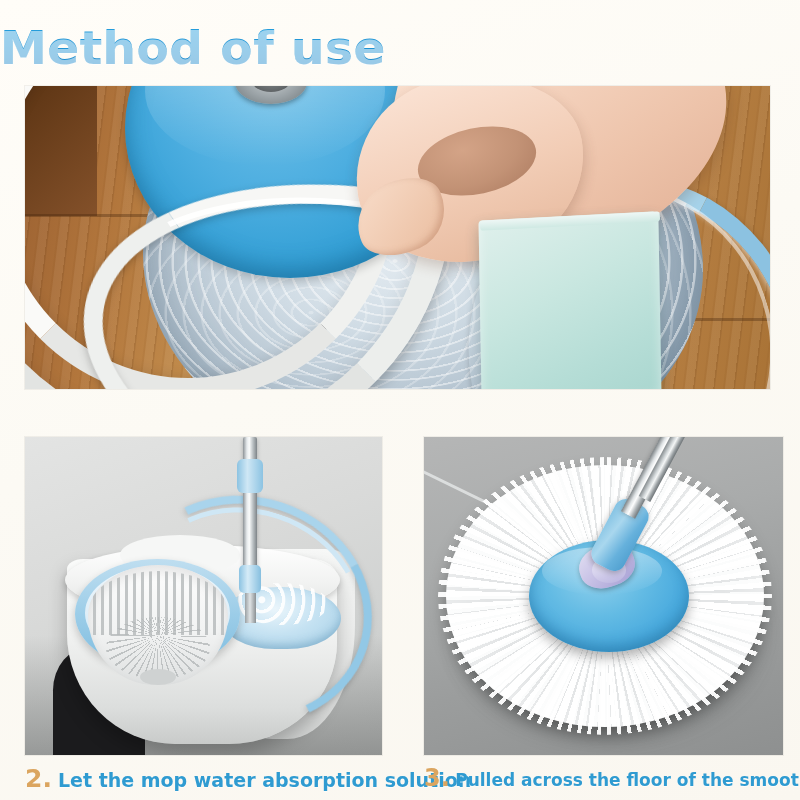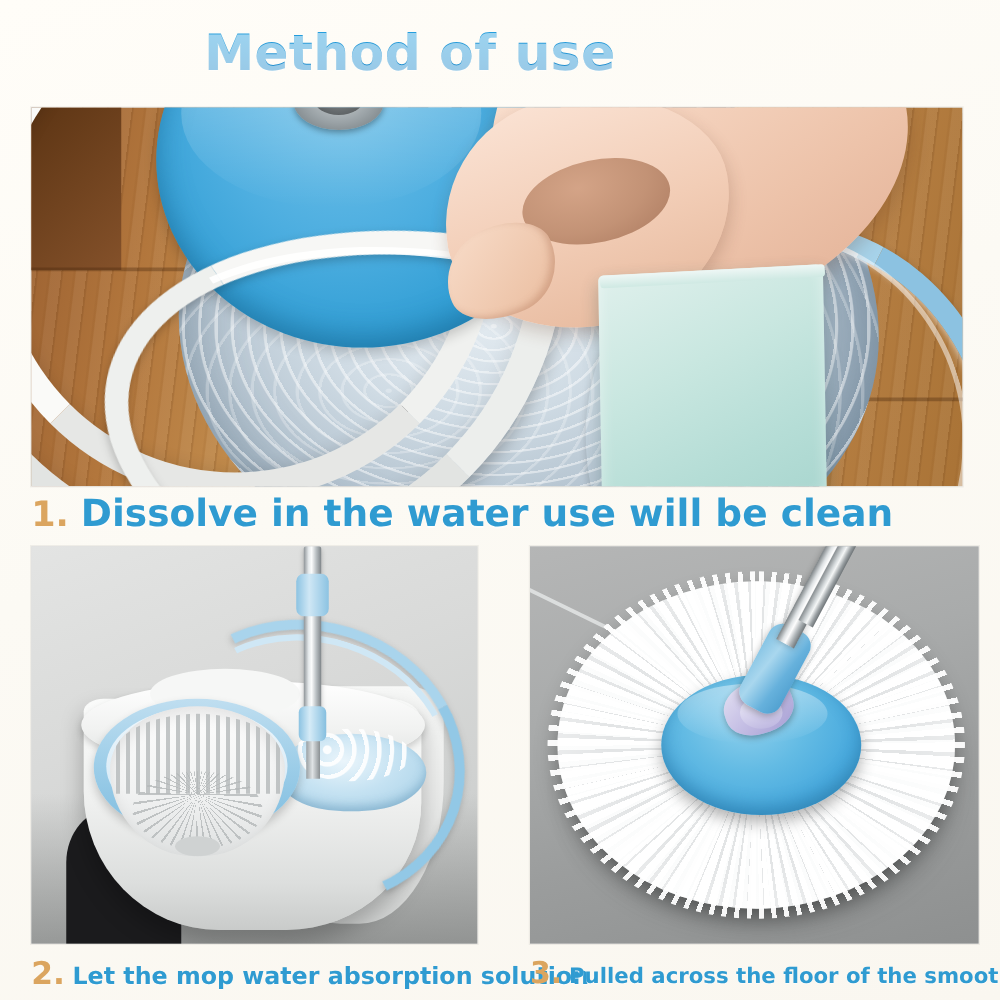--- a/index.html
+++ b/index.html
@@ -9,22 +9,21 @@
     font-family:"Liberation Sans",sans-serif;
     overflow:hidden;
     position:relative;
   }
   .page{position:relative;width:800px;height:800px;
     background:linear-gradient(160deg,#fffdf8 0%,#fcfaf4 45%,#faf7f0 100%);}
 
   
   .title{
     position:absolute;left:0;top:20px;width:656px;
-    text-align:center;
-    font-size:40px;font-weight:bold;
+    font-size:47px;font-weight:bold;
     letter-spacing:.5px;
     color:#1f95d8;
     background:linear-gradient(180deg,#27a2e0 0%,#1b84c6 100%);
     -webkit-background-clip:text;background-clip:text;
     -webkit-text-fill-color:transparent;
     text-shadow:0 1px 0 rgba(255,255,255,.55);
     font-family:"DejaVu Sans","Liberation Sans",sans-serif;
   }
 
   
@@ -316,24 +315,20 @@
 
       <div class="p1-arm"></div>
       <div class="p1-palm"></div>
       <div class="p1-knuckle"></div>
       <div class="p1-thumb"></div>
       <div class="p1-tablet"></div>
       <div class="p1-tablet-edge"></div>
     </div>
   </div>
 
-  <div class="cap" id="cap1">
-    <span class="num">1.</span>
-    <span class="txt">Dissolve in the water use will be clean</span>
-  </div>
 
   <div class="photo" id="photo2">
     <div class="scene">
       <div class="p2-bg"></div>
       <div class="p2-floorshadow"></div>
       <div class="p2-dark"></div>
 
       <div class="p2-bodyR"></div>
       <div class="p2-body"></div>
       <div class="p2-rim"></div>

